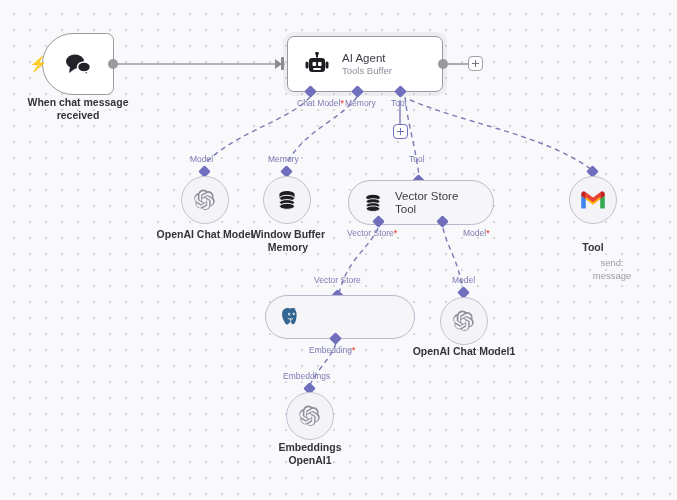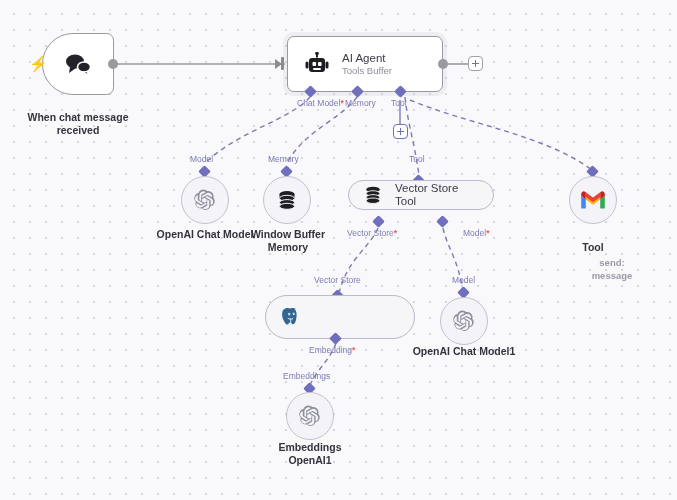--- a/index.html
+++ b/index.html
@@ -63,21 +63,21 @@
     text-align: center;
     font-size: 10.5px;
     font-weight: bold;
     color: #33333d;
     line-height: 13px;
     white-space: pre-line;
   }
   .caption .sub {
     display:block;
     font-size: 9.5px;
-    font-weight: bold;
+    font-weight: normal;
     color: #9a9aa8;
     margin-top: 2px;
     margin-left: 38px;
   }
 
   
   .diamond {
     position: absolute;
     width: 9px; height: 9px;
     background: #6f6fbe;
@@ -165,21 +165,21 @@
       <svg width="30" height="24" viewBox="0 0 30 24">
         <ellipse cx="12" cy="9.5" rx="9" ry="7" fill="#222228"></ellipse>
         <path d="M7 15 L6 21 L13 16 Z" fill="#222228"></path>
         <ellipse cx="21" cy="15" rx="6.5" ry="5" fill="#222228" stroke="#fff" stroke-width="1.6"></ellipse>
         <path d="M24 19.5 L26 23.5 L20.5 20 Z" fill="#222228" stroke="#fff" stroke-width="1.2"></path>
       </svg>
     </span>
   </div>
   <span class="bolt" style="left:29px; top:56px;">⚡</span>
   <div class="dot" style="left:108px; top:59px;"></div>
-  <div class="caption" style="left:10px; top:96px; width:136px;margin-top:15px;">When chat message
+  <div class="caption" style="left:10px; top:96px; width:136px;">When chat message
 received</div>
 
   <div class="node rect-node" style="left:287px; top:36px; width:156px; height:56px; padding-left:16px;">
     <span class="icon-wrap" style="margin-right:12px;">
       <svg width="26" height="24" viewBox="0 0 26 24">
         <rect x="5" y="6" width="16" height="14" rx="3" fill="#1d1d22"></rect>
         <rect x="8.5" y="10" width="3.6" height="4" rx="0.8" fill="#fff"></rect>
         <rect x="14" y="10" width="3.6" height="4" rx="0.8" fill="#fff"></rect>
         <rect x="9" y="16" width="8" height="2" rx="1" fill="#fff"></rect>
         <rect x="12" y="1.5" width="2" height="4" fill="#1d1d22"></rect>
@@ -230,21 +230,21 @@
         <ellipse cx="11" cy="13.6" rx="7.5" ry="3" fill="#1d1d22" stroke="#f4f4f8" stroke-width="1"></ellipse>
         <ellipse cx="11" cy="17.3" rx="7.5" ry="3" fill="#1d1d22" stroke="#f4f4f8" stroke-width="1"></ellipse>
       </svg>
     </span>
   </div>
   <div class="caption" style="left:240px; top:228px; width:96px;">Window Buffer
 Memory</div>
 
   <div class="port-label" style="left:409px; top:154px;">Tool</div>
   <div class="diamond" style="left:414px; top:176px;"></div>
-  <div class="node pill-node" style="left:348px; top:180px; width:146px; height:30px;">
+  <div class="node pill-node" style="left:348px; top:180px; width:146px; height:45px;">
     <span class="icon-wrap" style="margin-right:12px;">
       <svg width="20" height="20" viewBox="0 0 22 22">
         <ellipse cx="11" cy="5" rx="7.5" ry="3" fill="#1d1d22"></ellipse>
         <ellipse cx="11" cy="9.3" rx="7.5" ry="3" fill="#1d1d22" stroke="#f6f6f9" stroke-width="1"></ellipse>
         <ellipse cx="11" cy="13.6" rx="7.5" ry="3" fill="#1d1d22" stroke="#f6f6f9" stroke-width="1"></ellipse>
         <ellipse cx="11" cy="17.3" rx="7.5" ry="3" fill="#1d1d22" stroke="#f6f6f9" stroke-width="1"></ellipse>
       </svg>
     </span>
     <span class="node-title">Vector Store Tool</span>
   </div>

